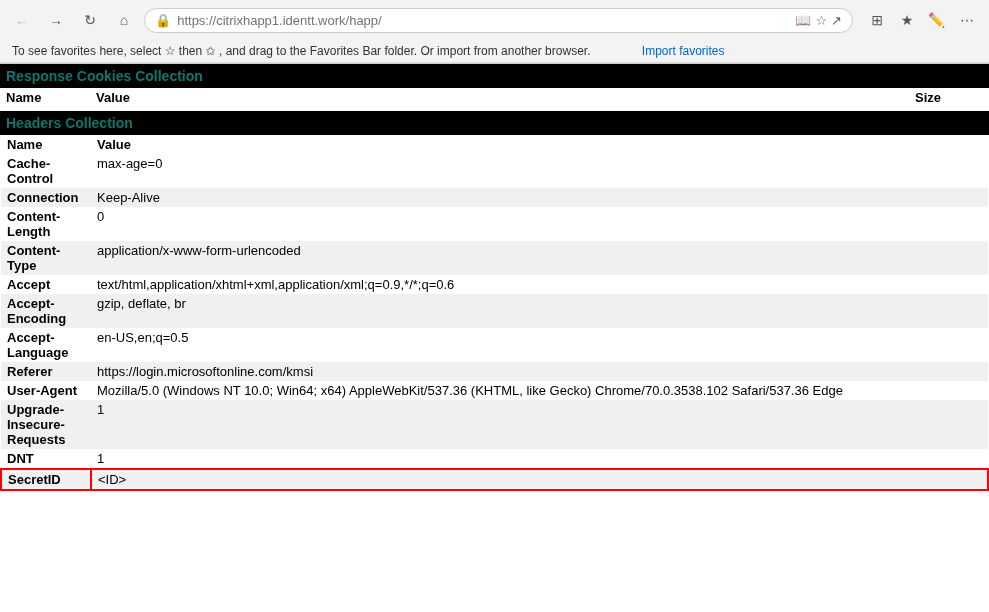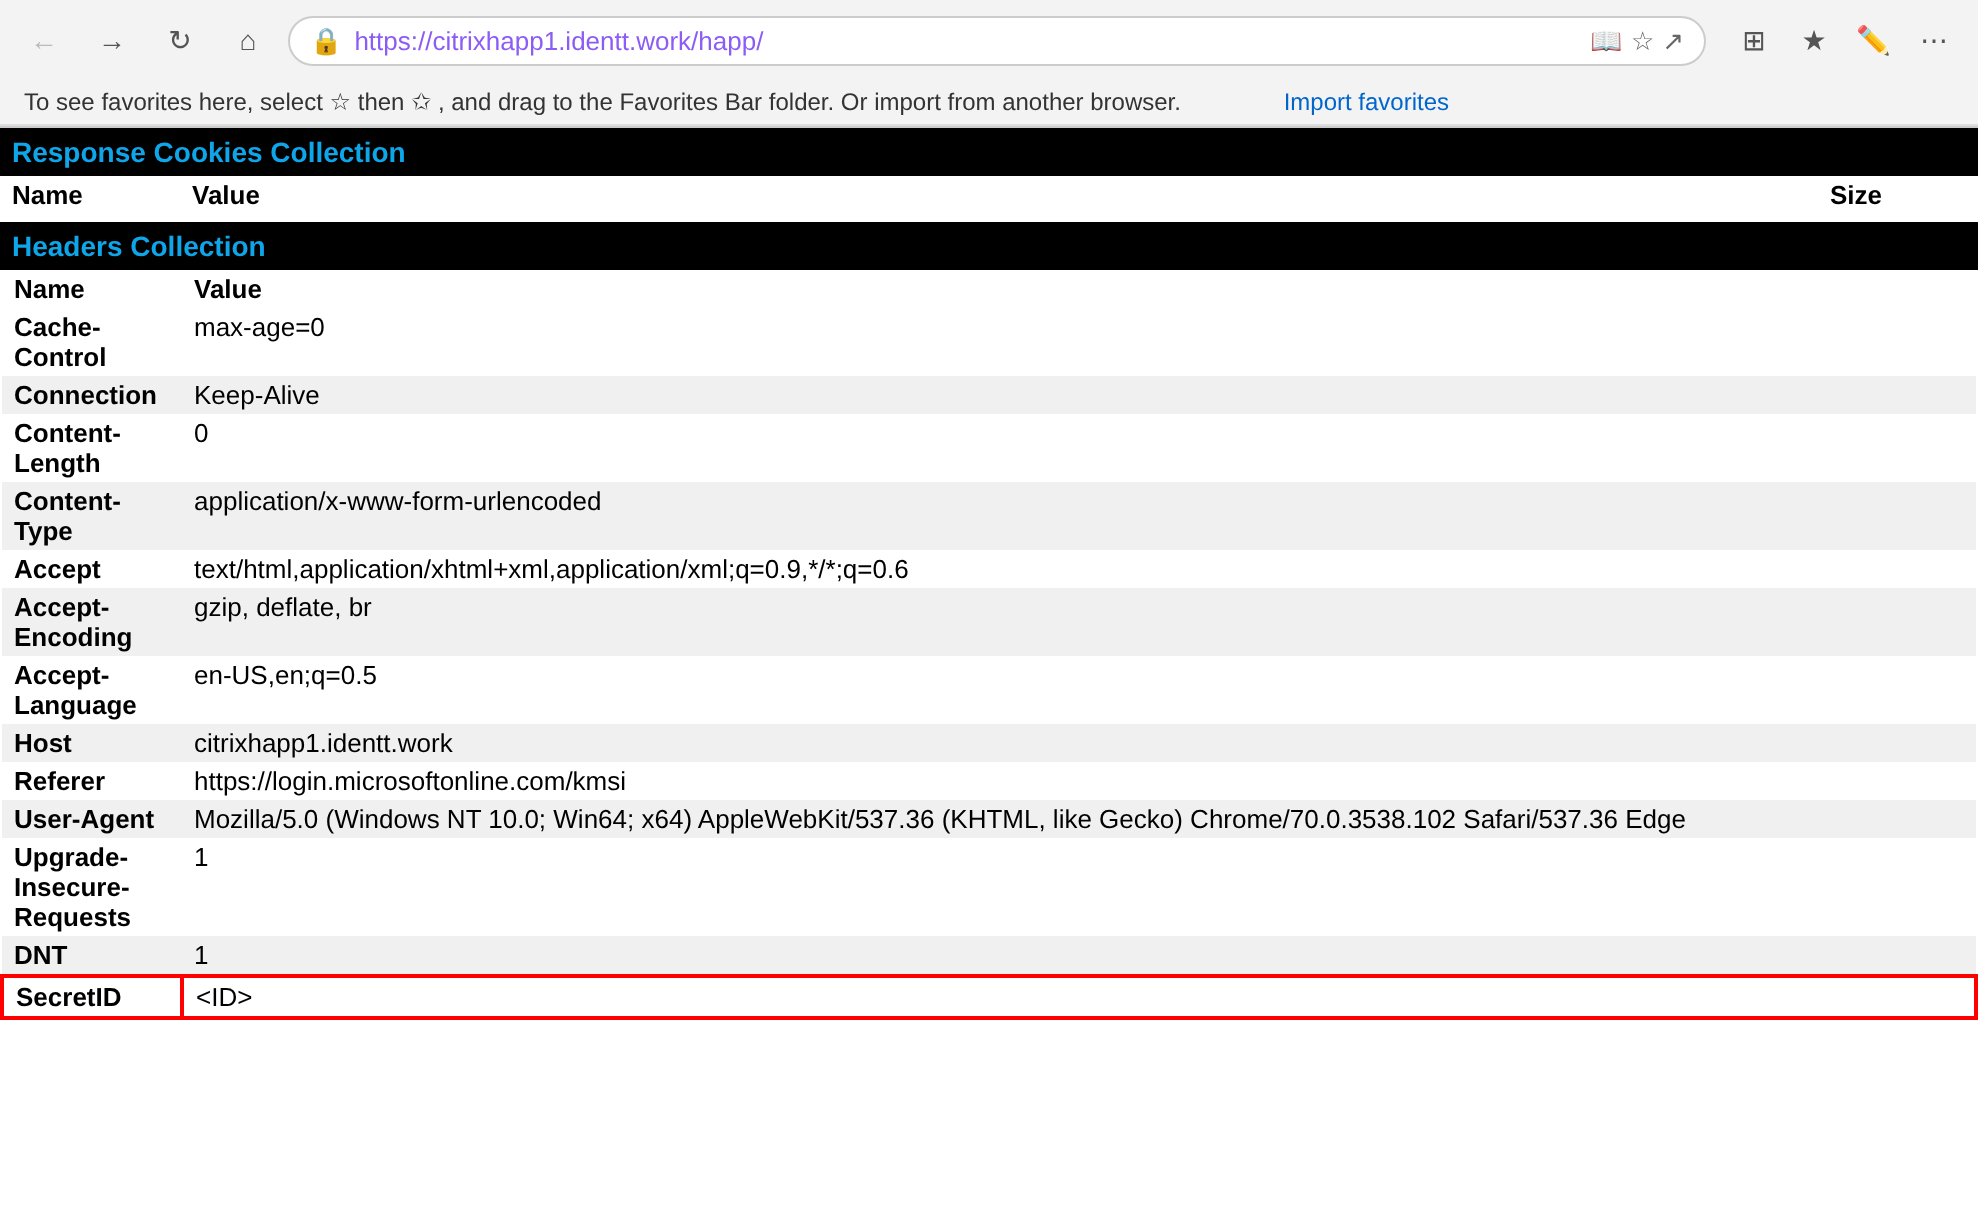--- a/index.html
+++ b/index.html
@@ -43,21 +43,21 @@
       background: #fff;
       border: 1px solid #ccc;
       border-radius: 18px;
       padding: 4px 10px;
       gap: 6px;
     }
     .address-bar-icon { color: #666; font-size: 13px; }
     .address-url {
       flex: 1;
       font-size: 13px;
-      color: #8b5cf6;
+      color: #737373;
       border: none;
       outline: none;
       background: transparent;
     }
     .address-bar-icons-right {
       display: flex;
       gap: 4px;
       color: #666;
     }
     .toolbar-icons {
@@ -86,21 +86,21 @@
     }
 
     
     .page-content::-webkit-scrollbar { width: 14px; }
     .page-content::-webkit-scrollbar-track { background: #f1f1f1; }
     .page-content::-webkit-scrollbar-thumb { background: #aaa; border: 2px solid #f1f1f1; }
 
     
     .section-title {
       background: #000;
-      color: #0ea5e9;
+      color: #0f766e;
       font-weight: bold;
       padding: 4px 6px;
       font-size: 14px;
     }
 
     table {
       width: 100%;
       border-collapse: collapse;
       font-size: 13px;
     }
@@ -223,24 +223,20 @@
             <td>text/html,application/xhtml+xml,application/xml;q=0.9,*/*;q=0.6</td>
           </tr>
           <tr style="background-color: rgb(240, 240, 240);">
             <td style="font-weight: bold; width: 90px; white-space: pre-wrap; word-break: break-word;">Accept-Encoding</td>
             <td>gzip, deflate, br</td>
           </tr>
           <tr style="background-color: rgb(255, 255, 255);">
             <td style="font-weight: bold; width: 90px; white-space: pre-wrap; word-break: break-word;">Accept-Language</td>
             <td>en-US,en;q=0.5</td>
           </tr>
-          <tr style="background-color: rgb(240, 240, 240);">
-            <td style="font-weight: bold; width: 90px; white-space: pre-wrap; word-break: break-word;">Host</td>
-            <td>citrixhapp1.identt.work</td>
-          </tr>
           <tr style="background-color: rgb(255, 255, 255);">
             <td style="font-weight: bold; width: 90px; white-space: pre-wrap; word-break: break-word;">Referer</td>
             <td>https://login.microsoftonline.com/kmsi</td>
           </tr>
           <tr style="background-color: rgb(240, 240, 240);">
             <td style="font-weight: bold; width: 90px; white-space: pre-wrap; word-break: break-word;">User-Agent</td>
             <td>Mozilla/5.0 (Windows NT 10.0; Win64; x64) AppleWebKit/537.36 (KHTML, like Gecko) Chrome/70.0.3538.102 Safari/537.36 Edge</td>
           </tr>
           <tr style="background-color: rgb(255, 255, 255);">
             <td style="font-weight: bold; width: 90px; white-space: pre-wrap; word-break: break-word;">Upgrade-Insecure-Requests</td>

